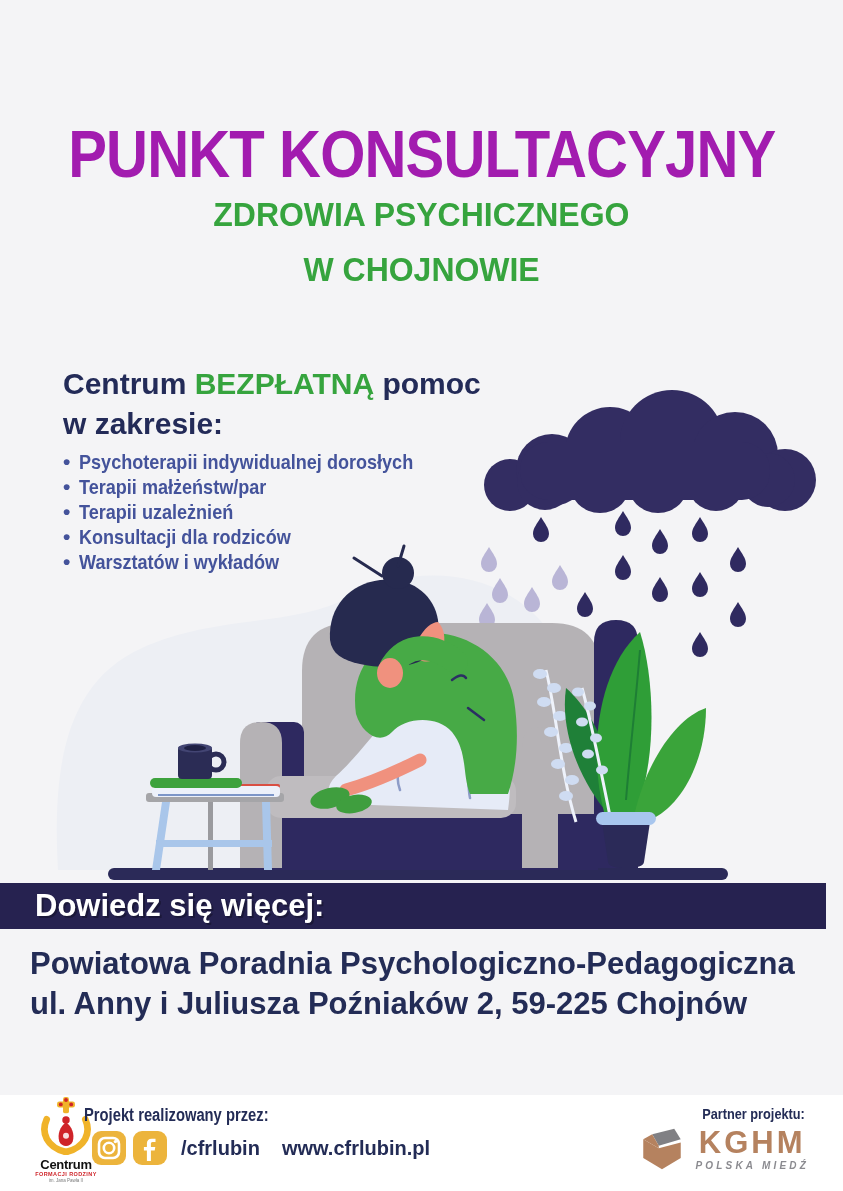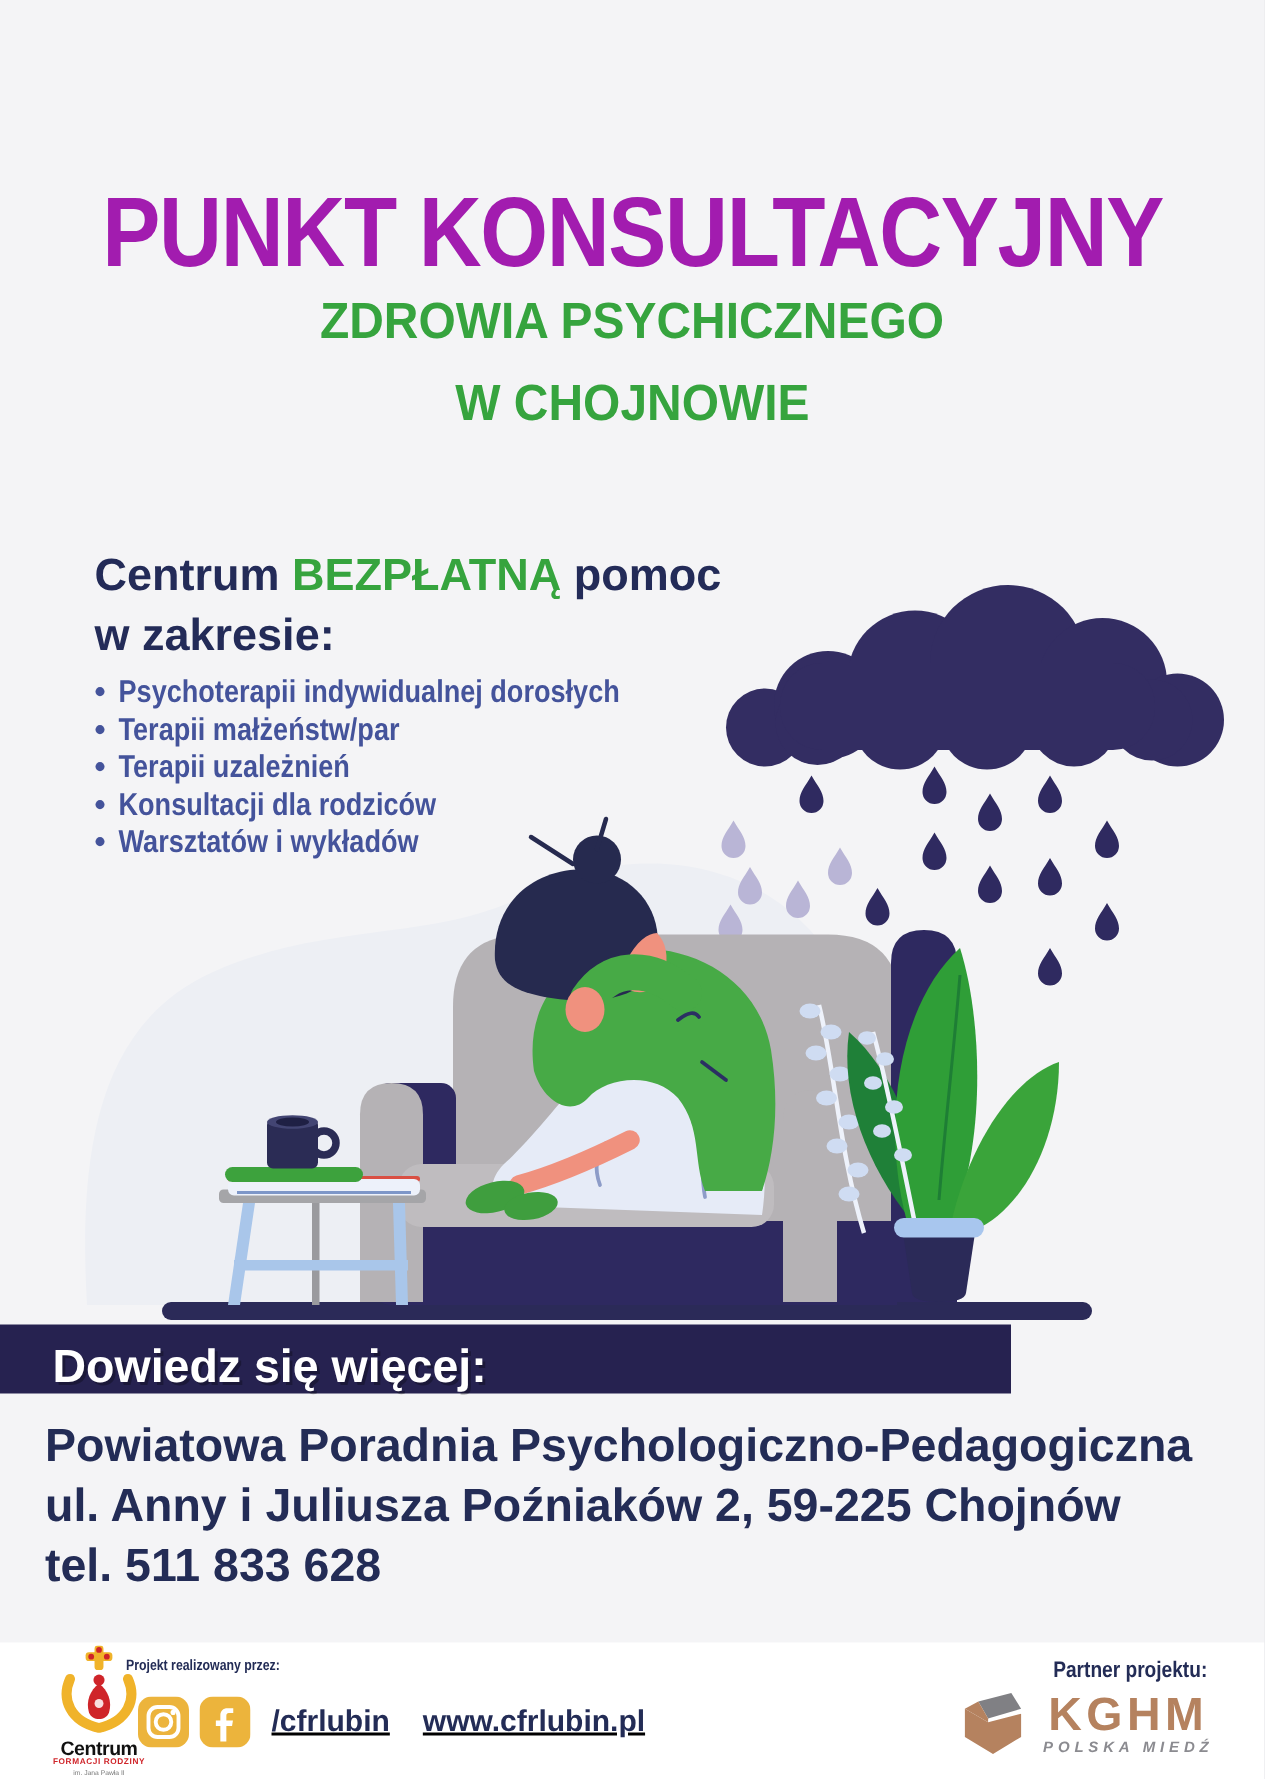--- a/index.html
+++ b/index.html
@@ -32,43 +32,43 @@
   }
   .services li{
     font-size:21px;font-weight:700;color:#44539b;line-height:25px;white-space:nowrap;
   }
   .services li::before{content:"•";margin-right:9px;color:#44539b;}
   .services li .cx{display:inline-block;transform:scaleX(.86);transform-origin:left center;}
   
   .illustration{position:absolute;top:370px;left:0;width:843px;height:513px;}
   
   .banner{
-    position:absolute;top:883px;left:0;width:674px;height:46px;background:#262250;
-    display:flex;align-items:flex-end;
+    position:absolute;top:883px;left:0;width:826px;height:46px;background:#262250;
+    display:flex;align-items:center;
   }
   .banner span{
     margin-left:35px;font-size:31px;font-weight:700;color:#ffffff;white-space:nowrap;
     text-shadow:2px 2px 0 rgba(0,0,0,.28);
   }
   
   .contact{
     position:absolute;top:944px;left:30px;width:790px;
     font-size:31px;font-weight:700;color:#232c56;line-height:40px;white-space:nowrap;
   }
   
   .footer{position:absolute;top:1095px;left:0;width:843px;height:96px;background:#ffffff;}
   .centrum{position:absolute;left:24px;top:2px;width:84px;text-align:center;}
   .centrum .name{font-size:13px;font-weight:700;color:#111;line-height:12px;letter-spacing:-.3px;}
   .centrum .sub1{font-size:5.5px;font-weight:700;color:#cf2429;letter-spacing:.4px;line-height:7px;}
   .centrum .sub2{font-size:4.5px;color:#7a7a7a;line-height:6px;}
   .project-label{
-    position:absolute;left:84px;top:10px;font-size:10px;font-weight:700;color:#232c56;white-space:nowrap;
+    position:absolute;left:84px;top:10px;font-size:18px;font-weight:700;color:#232c56;white-space:nowrap;
   }
   .project-label .cx{display:inline-block;transform:scaleX(.82);transform-origin:left center;}
-  .social-row{position:absolute;left:92px;top:36px;display:flex;align-items:center;text-decoration:underline;}
+  .social-row{position:absolute;left:92px;top:36px;display:flex;align-items:center;}
   .social-row .icon{width:34px;height:34px;margin-right:7px;}
   .handle{font-size:20px;font-weight:700;color:#232c56;margin-left:7px;white-space:nowrap;}
   .website{font-size:20px;font-weight:700;color:#232c56;margin-left:22px;white-space:nowrap;}
   .partner-label{
     position:absolute;right:38px;top:10px;font-size:15px;font-weight:700;color:#232c56;white-space:nowrap;
   }
   .partner-label .cx{display:inline-block;transform:scaleX(.85);transform-origin:right center;}
   .kghm{position:absolute;right:34px;top:32px;display:flex;align-items:center;}
   .kghm-box{width:42px;height:44px;margin-right:12px;}
   .kghm-text{display:flex;flex-direction:column;align-items:center;}
@@ -227,21 +227,20 @@
     </svg>
   </div>
 
   <div class="banner">
     <span>Dowiedz się więcej:</span>
   </div>
 
   <div class="contact">
     <div>Powiatowa Poradnia Psychologiczno-Pedagogiczna</div>
     <div>ul. Anny i Juliusza Poźniaków 2, 59-225 Chojnów</div>
-    <div>tel. 511 833 628</div>
   </div>
 
   <div class="footer">
 
     <div class="centrum">
       <svg width="66" height="58" viewBox="0 0 80 78">
         <g fill="#f0b32a">
           <rect x="36" y="0" width="8" height="22" rx="3"></rect>
           <rect x="28" y="6" width="24" height="8" rx="3"></rect>
         </g>

